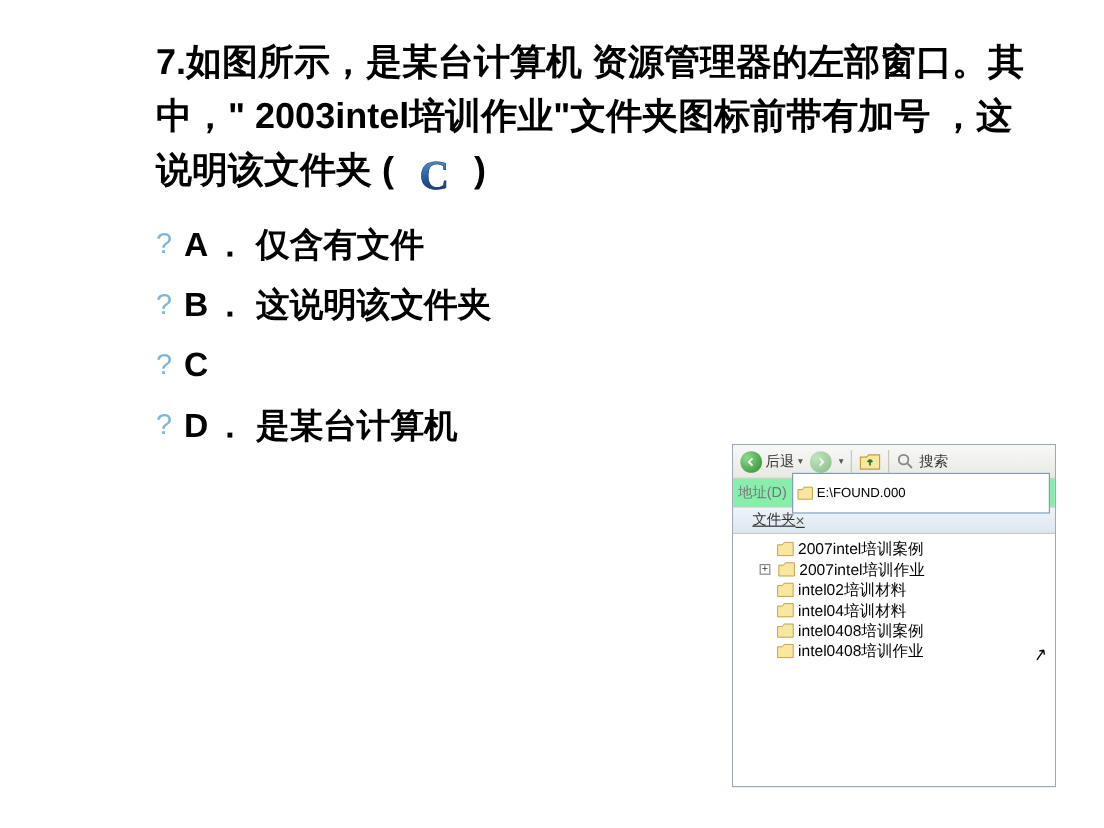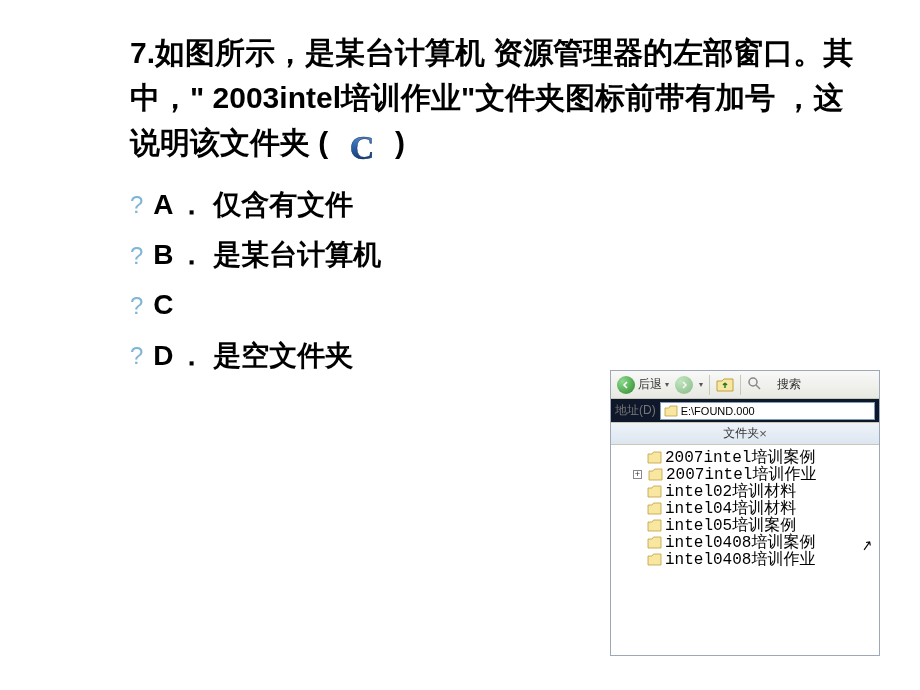--- a/index.html
+++ b/index.html
@@ -92,57 +92,58 @@
       font-size: 11px;
       color: #fff;
     }
     .tb-green { background: radial-gradient(circle at 30% 30%, #8fd98f, #2a8a2a); }
     .tb-sep { width: 1px; height: 20px; background: #c8c8b8; }
     .tb-folder-up {
       width: 18px; height: 16px;
       position: relative;
     }
     .tb-folder-up svg { width: 18px; height: 16px; }
-    .tb-search { display: flex; align-items: flex-start; gap: 14px; color: #333; }
+    .tb-search { display: flex; align-items: flex-end; gap: 3px; color: #333; }
     .tb-search-icon {
       width: 16px; height: 16px;
     }
     .addrbar {
       height: 24px;
-      background: #0f172a;
+      background: #86efac;
       border-bottom: 1px solid #c8c8b8;
       display: flex;
       align-items: center;
       padding: 0 4px;
       gap: 4px;
     }
     .addrbar-label { color: #777; font-size: 12px; }
     .addrbar-field {
       flex: 1;
       height: 18px;
       border: 1px solid #7f9db9;
       background: #fff;
       display: flex;
       align-items: center;
-      padding: 0 3px;
+      padding: 16px 3px;
       gap: 3px;
     }
     .mini-folder {
       width: 14px; height: 12px;
     }
     .addrbar-text { font-size: 11px; color: #000; font-family: Tahoma, Arial; }
     .tree-header {
       height: 22px;
       background: linear-gradient(#eef3f9, #dde6f0);
       border-bottom: 1px solid #c8c8b8;
       display: flex;
       align-items: center;
-      justify-content: center;
-      padding: 0 6px;
+      justify-content: flex-start;
+      padding: 0 16px;
       color: #333;
+      text-decoration: underline;
     }
     .tree-header-close {
       font-size: 13px;
       color: #555;
       cursor: pointer;
     }
     .tree {
       padding: 4px 2px;
       background: #fff;
       height: 210px;
@@ -168,23 +169,23 @@
       line-height: 1;
       color: #333;
       margin-right: 3px;
       background: #fff;
     }
     .tree-item .folder-icon {
       width: 15px; height: 13px;
       flex-shrink: 0;
     }
     .tree-label {
-      font-size: 16px;
+      font-size: 13px;
       color: #000;
-      font-family: Liberation Mono, monospace;
+      font-family: Liberation Sans, sans-serif;
     }
     .cursor {
       position: absolute;
       right: 6px;
       top: 92px;
       font-size: 14px;
       color: #000;
       transform: rotate(-15deg);
     }
   </style>
@@ -212,30 +213,30 @@
 
   <div class="options">
     <div class="option">
       <span class="bullet">?</span>
       <span class="opt-letter">A</span>
       <span>．  仅含有文件</span>
     </div>
     <div class="option">
       <span class="bullet">?</span>
       <span class="opt-letter">B</span>
-      <span>．  是某台计算机</span>
+      <span>．  这说明该文件夹</span>
     </div>
     <div class="option">
       <span class="bullet">?</span>
       <span class="opt-letter">C</span>
     </div>
     <div class="option">
       <span class="bullet">?</span>
       <span class="opt-letter">D</span>
-      <span>．  是空文件夹</span>
+      <span>．  是某台计算机</span>
     </div>
   </div>
 
   <div class="explorer-panel">
     <div class="toolbar">
       <div class="tb-back">
         <span class="tb-icon-circle tb-green">
           <svg width="10" height="10" viewBox="0 0 10 10">
               <path d="M6 2 L3 5 L6 8" stroke="#fff" stroke-width="1.5" fill="none"></path>
             </svg>
@@ -308,26 +309,20 @@
         <div class="tree-item">
           <span class="folder-icon"><svg viewBox="0 0 15 13">
               <path d="M1 3 L5 3 L6.5 1 L14 1 L14 12 L1 12 Z" fill="#f8e7a0" stroke="#c0a040" stroke-width="0.8"></path>
             </svg></span>
           <span class="tree-label">intel04培训材料</span>
         </div>
         <div class="tree-item">
           <span class="folder-icon"><svg viewBox="0 0 15 13">
               <path d="M1 3 L5 3 L6.5 1 L14 1 L14 12 L1 12 Z" fill="#f8e7a0" stroke="#c0a040" stroke-width="0.8"></path>
             </svg></span>
-          <span class="tree-label">intel05培训案例</span>
-        </div>
-        <div class="tree-item">
-          <span class="folder-icon"><svg viewBox="0 0 15 13">
-              <path d="M1 3 L5 3 L6.5 1 L14 1 L14 12 L1 12 Z" fill="#f8e7a0" stroke="#c0a040" stroke-width="0.8"></path>
-            </svg></span>
           <span class="tree-label">intel0408培训案例</span>
         </div>
         <div class="tree-item">
           <span class="folder-icon"><svg viewBox="0 0 15 13">
               <path d="M1 3 L5 3 L6.5 1 L14 1 L14 12 L1 12 Z" fill="#f8e7a0" stroke="#c0a040" stroke-width="0.8"></path>
             </svg></span>
           <span class="tree-label">intel0408培训作业</span>
         </div>
         <span class="cursor" style="transform: scaleX(-1) rotate(10deg);">↖</span>
       </div>

